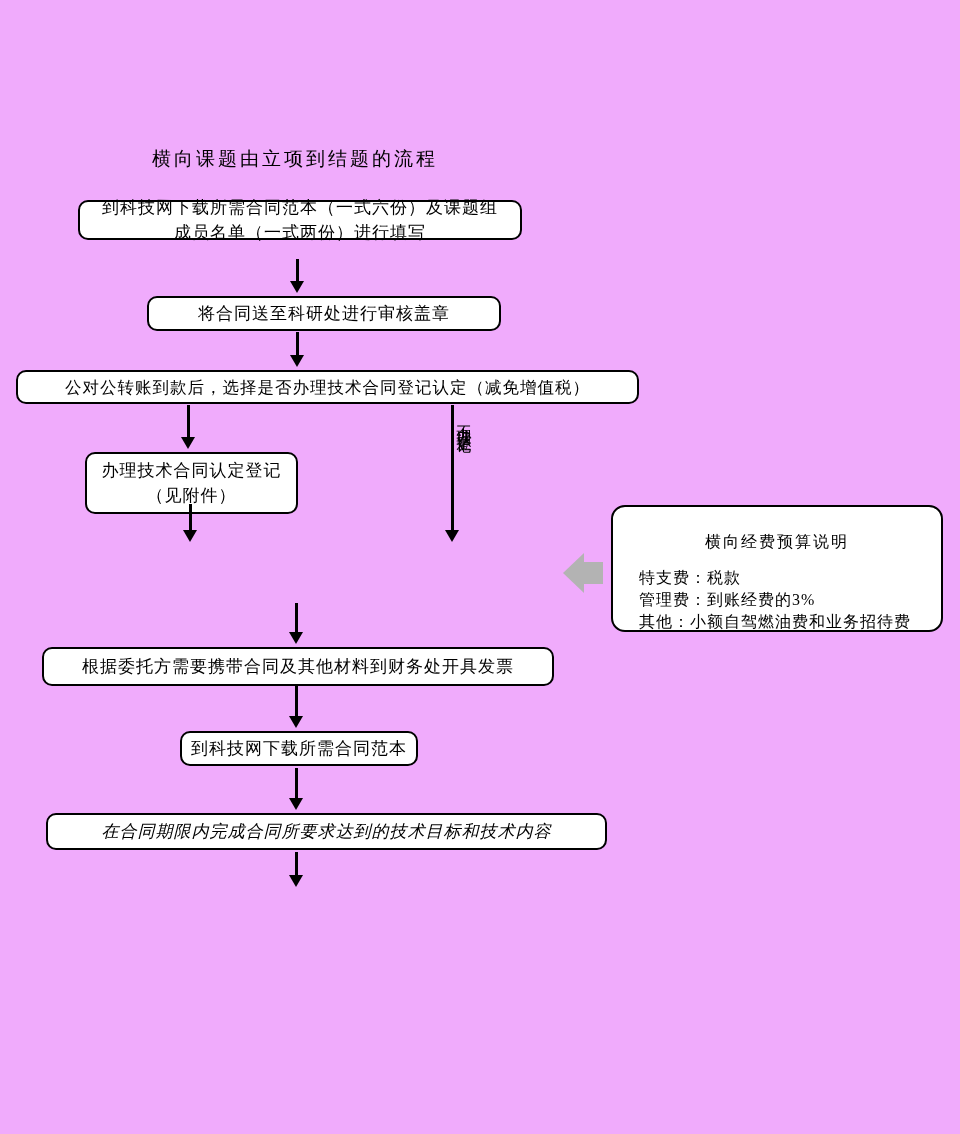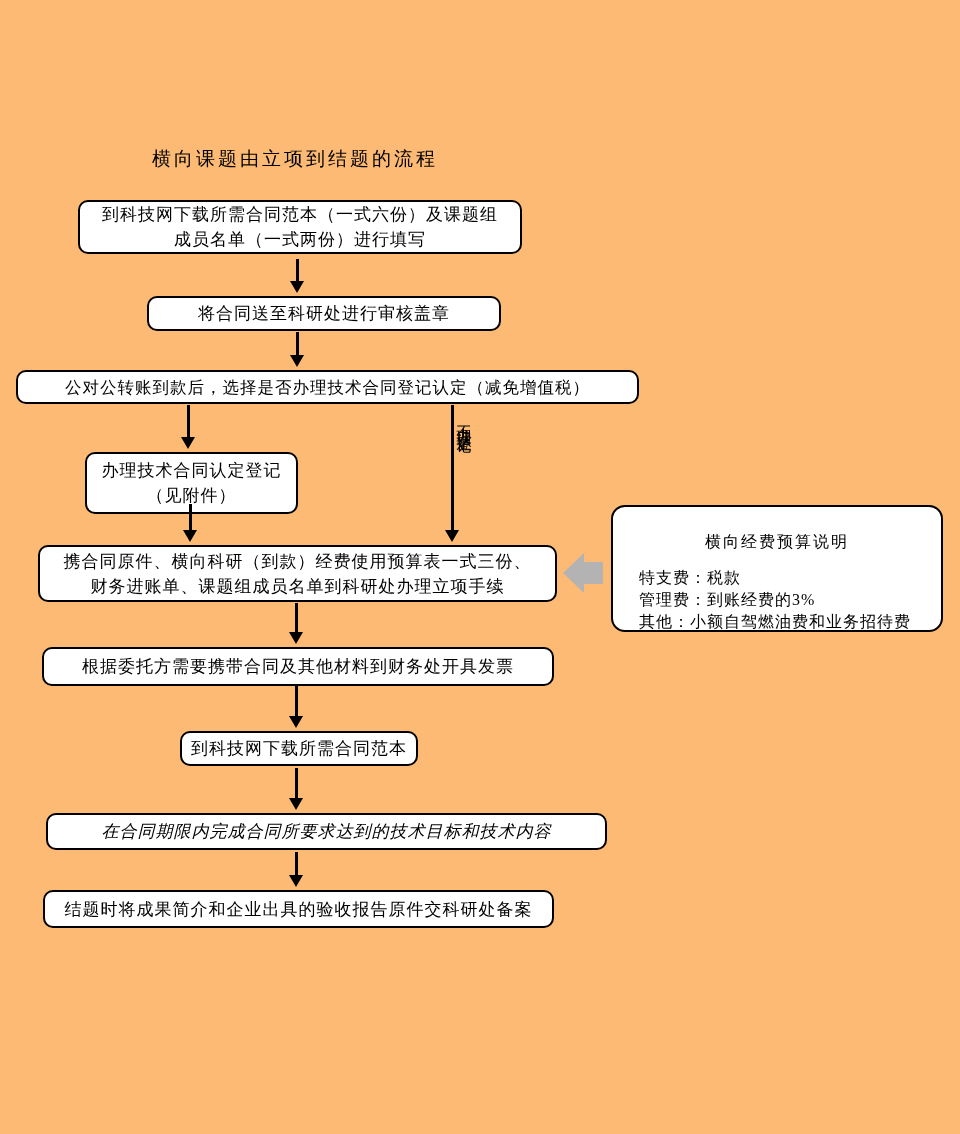--- a/index.html
+++ b/index.html
@@ -1,17 +1,17 @@
 <!DOCTYPE html>
 <html><head>
 <meta charset="utf-8">
 <style>
   html,body{margin:0;padding:0;background:#ffffff;}
   .stage{
-    position:relative;width:960px;height:1134px;background:#fdba74;overflow:hidden;
+    position:relative;width:960px;height:1134px;background:#f0abfc;overflow:hidden;
     font-family:"Liberation Serif","DejaVu Serif",serif;color:#000;
   }
   .chart-title{
     position:absolute;left:120px;top:146px;width:350px;text-align:center;
     font-size:19px;letter-spacing:3px;white-space:nowrap;
   }
   .box{
     position:absolute;border:2px solid #000;border-radius:10px;box-sizing:border-box;
     display:flex;flex-direction:column;justify-content:center;align-items:center;
     text-align:center;font-size:17px;line-height:25px;letter-spacing:1px;background:#fff;
@@ -38,58 +38,51 @@
   .note-title{text-align:center;font-size:16px;letter-spacing:2px;margin:18px 0 14px 0;}
   .note-line{font-size:16px;line-height:22px;padding-left:26px;letter-spacing:1px;white-space:nowrap;}
 </style>
 </head>
 <body>
 
 <div class="stage">
 
   <div class="chart-title">横向课题由立项到结题的流程</div>
 
-  <div class="box" style="left:78px;top:200px;width:444px;height:54px;">
+  <div class="box" style="left:78px;top:200px;width:444px;height:40px;">
     <span>到科技网下载所需合同范本（一式六份）及课题组</span>
     <span>成员名单（一式两份）进行填写</span>
   </div>
 
   <div class="box" style="left:147px;top:296px;width:354px;height:35px;">
     <span>将合同送至科研处进行审核盖章</span>
   </div>
 
   <div class="box" style="left:16px;top:370px;width:623px;height:34px;font-size:16.5px;">
     <span>公对公转账到款后，选择是否办理技术合同登记认定（减免增值税）</span>
   </div>
 
   <div class="box" style="left:85px;top:452px;width:213px;height:62px;">
     <span>办理技术合同认定登记</span>
     <span>（见附件）</span>
   </div>
 
-  <div class="box" style="left:38px;top:545px;width:519px;height:57px;">
-    <span>携合同原件、横向科研（到款）经费使用预算表一式三份、</span>
-    <span>财务进账单、课题组成员名单到科研处办理立项手续</span>
-  </div>
 
   <div class="box" style="left:42px;top:647px;width:512px;height:39px;">
     <span>根据委托方需要携带合同及其他材料到财务处开具发票</span>
   </div>
 
   <div class="box" style="left:180px;top:731px;width:238px;height:35px;">
     <span>到科技网下载所需合同范本</span>
   </div>
 
   <div class="box" style="left:46px;top:813px;width:561px;height:37px;font-style:italic;">
     <span>在合同期限内完成合同所要求达到的技术目标和技术内容</span>
   </div>
 
-  <div class="box" style="left:43px;top:890px;width:511px;height:38px;">
-    <span>结题时将成果简介和企业出具的验收报告原件交科研处备案</span>
-  </div>
 
   <div class="varrow" style="left:290px;top:259px;height:34px;">
     <div class="shaft"></div>
     <div class="head"></div>
   </div>
   <div class="varrow" style="left:290px;top:332px;height:35px;">
     <div class="shaft"></div>
     <div class="head"></div>
   </div>
   <div class="varrow" style="left:181px;top:405px;height:44px;">

